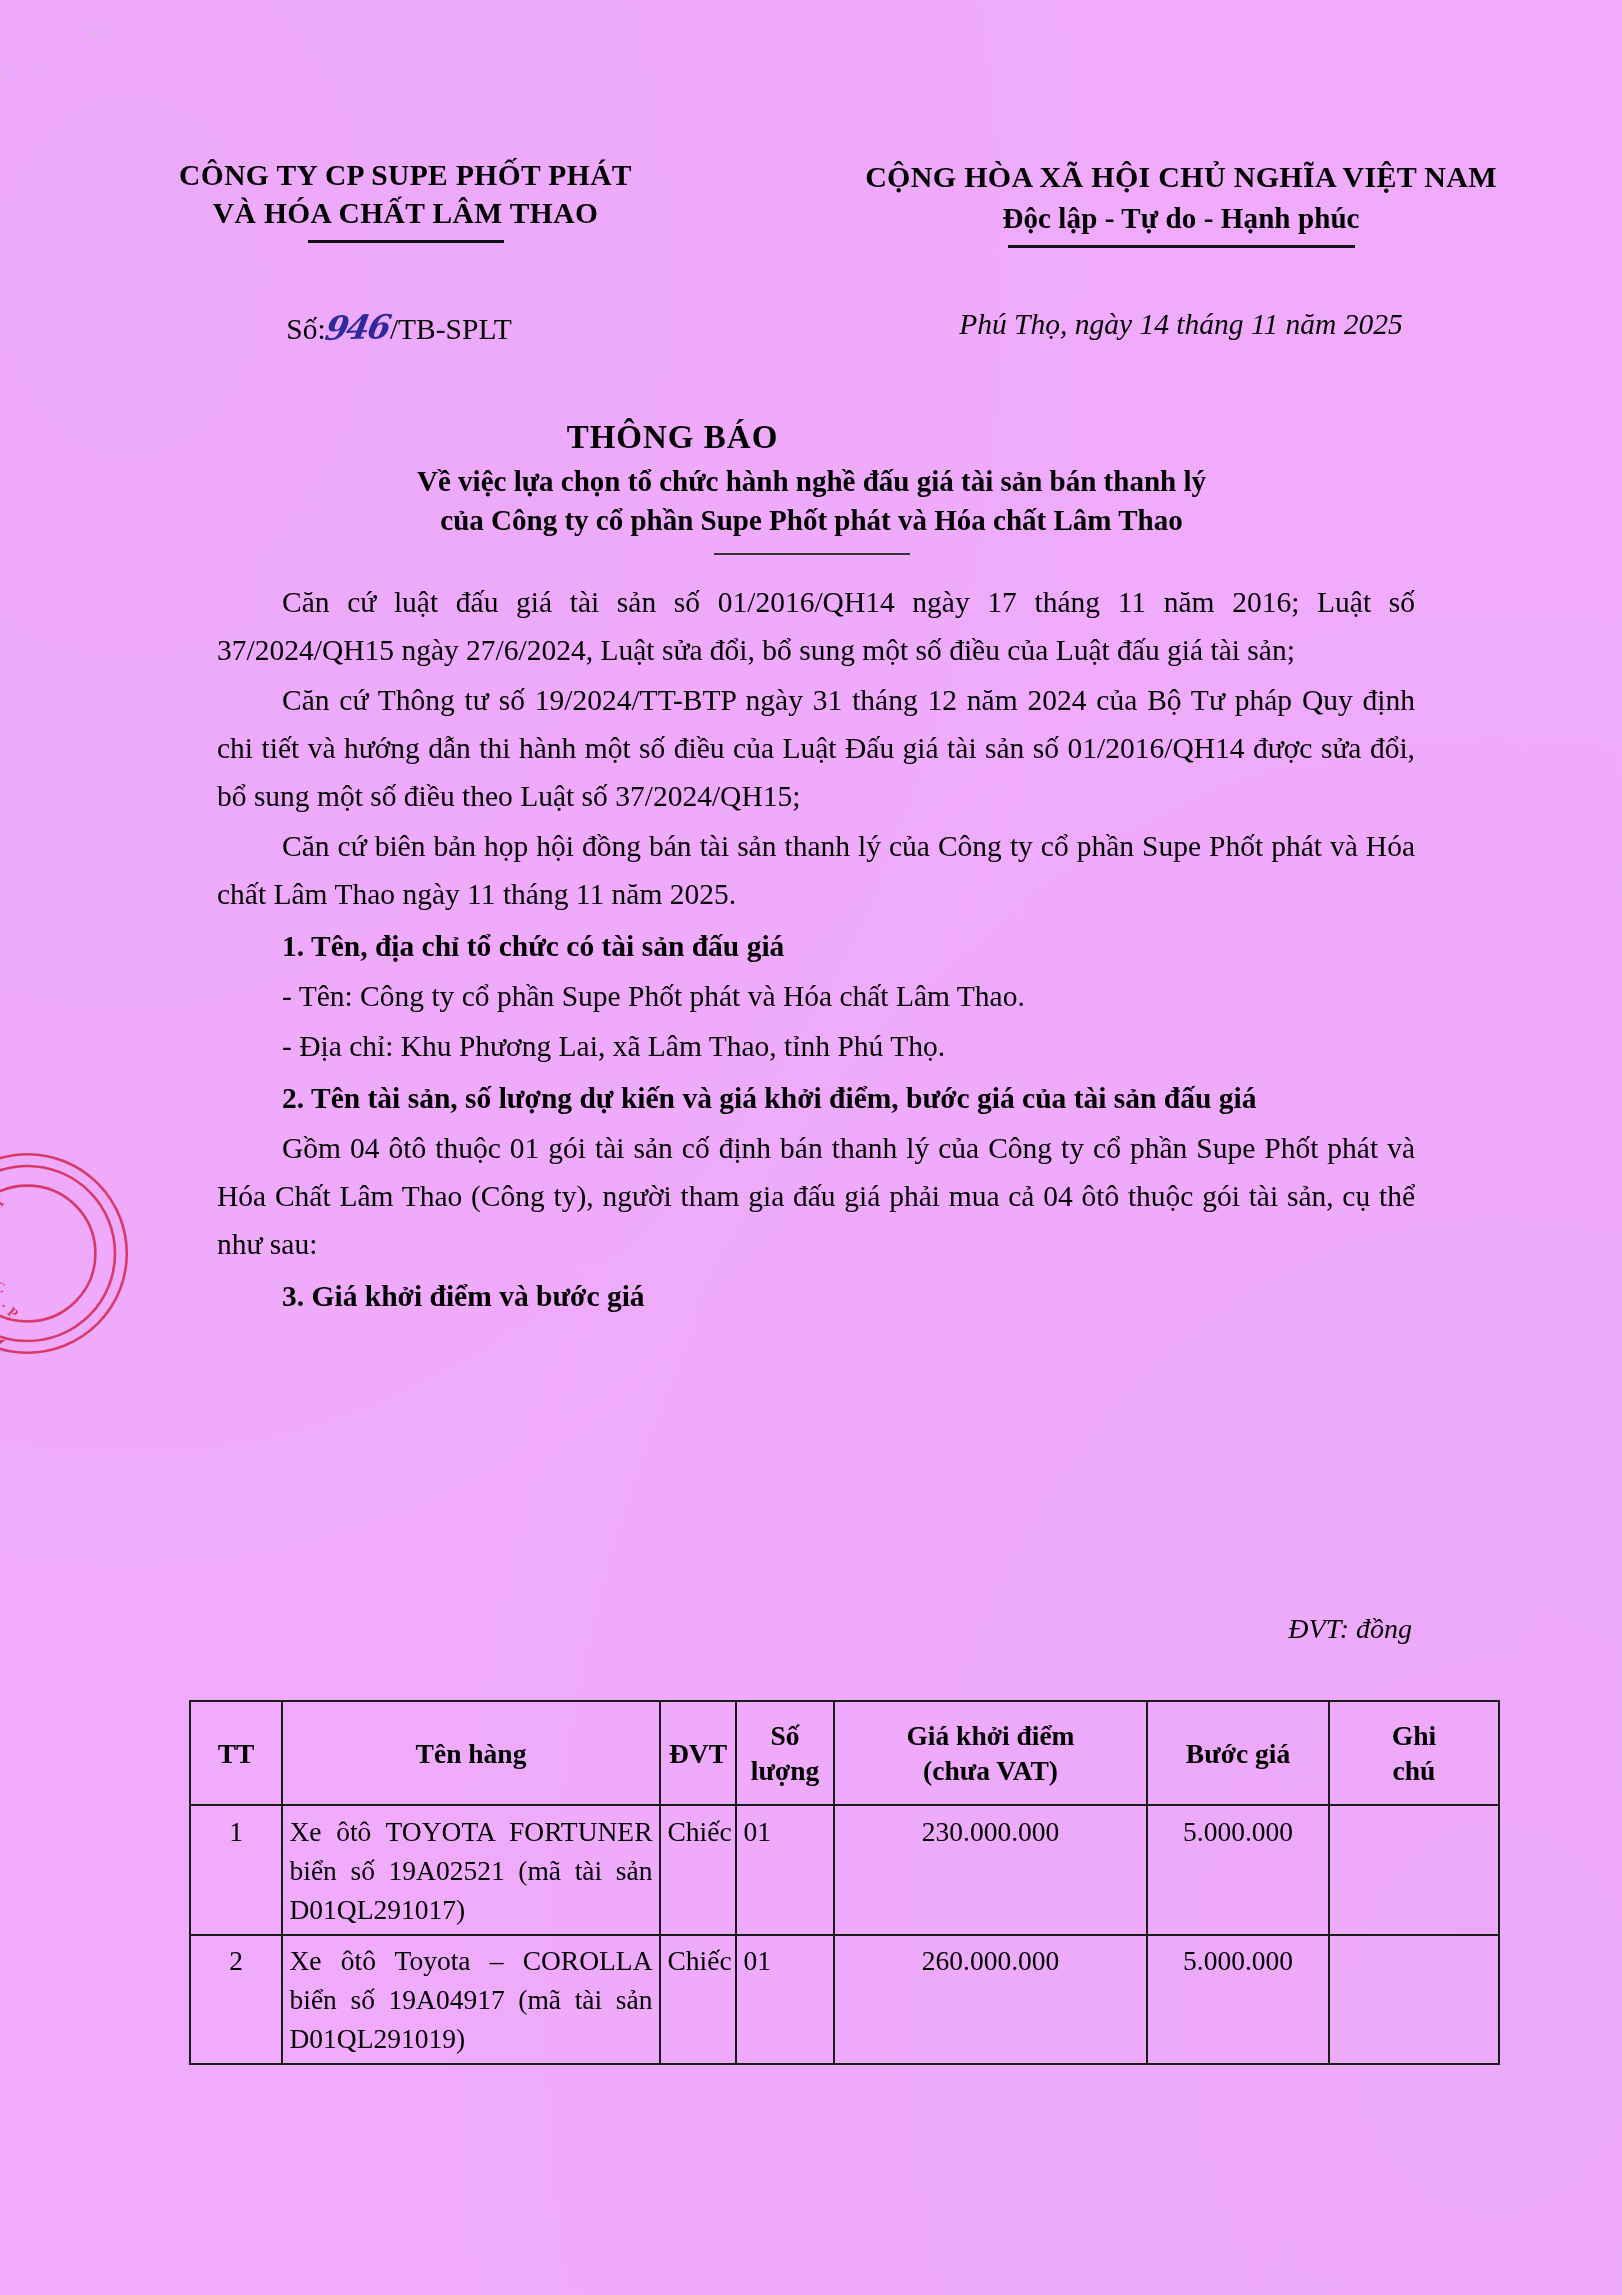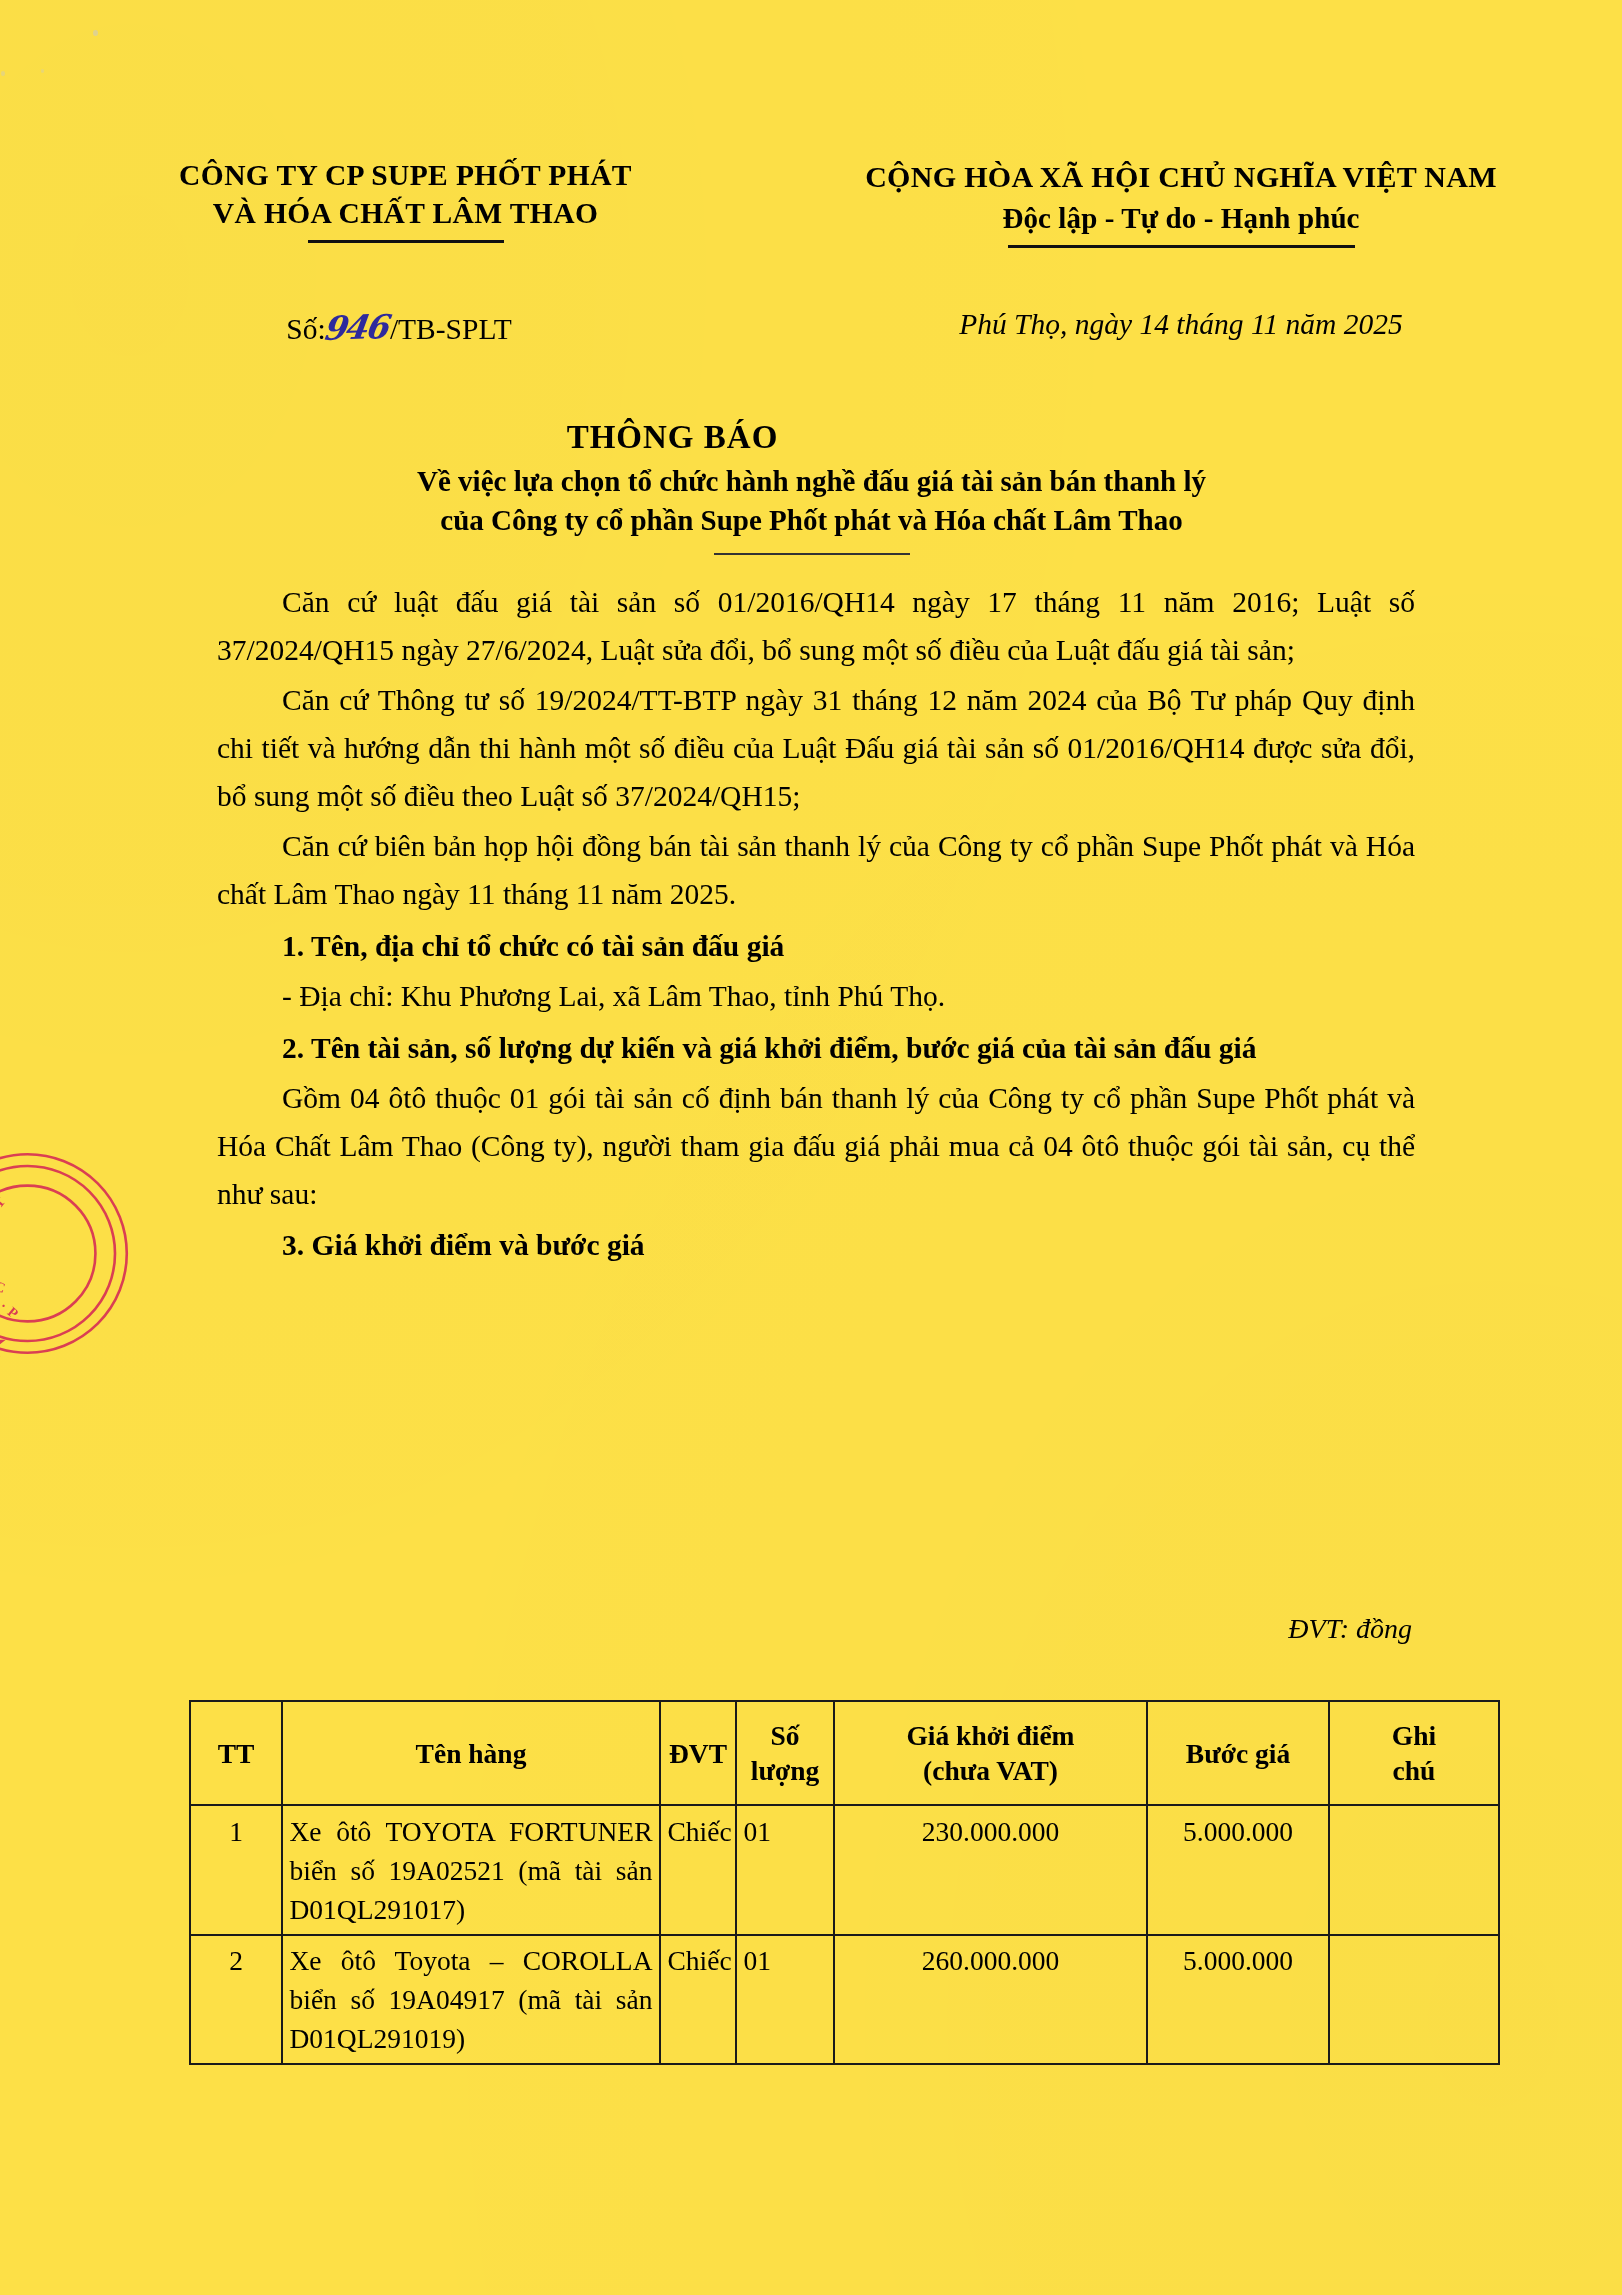--- a/index.html
+++ b/index.html
@@ -8,21 +8,21 @@
     background: #ffffff;
   }
   body {
     font-family: "Liberation Serif", "DejaVu Serif", serif;
     color: #000000;
   }
   #page {
     position: relative;
     width: 1623px;
     height: 2295px;
-    background: #fde047;
+    background: #f0abfc;
     overflow: hidden;
   }
 
   
   .scan-tint {
     position: absolute;
     inset: 0;
     background:
       radial-gradient(ellipse at 8% 12%, rgba(0,0,0,0.012), rgba(0,0,0,0) 55%),
       radial-gradient(ellipse at 92% 88%, rgba(0,0,0,0.010), rgba(0,0,0,0) 60%);
@@ -286,20 +286,21 @@
     <div>Về việc lựa chọn tổ chức hành nghề đấu giá tài sản bán thanh lý</div>
     <div>của Công ty cổ phần Supe Phốt phát và Hóa chất Lâm Thao</div>
   </div>
   <div class="title-rule"></div>
 
   <div class="body-area">
     <p class="para">Căn cứ luật đấu giá tài sản số 01/2016/QH14 ngày 17 tháng 11 năm 2016; Luật số 37/2024/QH15 ngày 27/6/2024, Luật sửa đổi, bổ sung một số điều của Luật đấu giá tài sản;</p>
     <p class="para">Căn cứ Thông tư số 19/2024/TT-BTP ngày 31 tháng 12 năm 2024 của Bộ Tư pháp Quy định chi tiết và hướng dẫn thi hành một số điều của Luật Đấu giá tài sản số 01/2016/QH14 được sửa đổi, bổ sung một số điều theo Luật số 37/2024/QH15;</p>
     <p class="para">Căn cứ biên bản họp hội đồng bán tài sản thanh lý của Công ty cổ phần Supe Phốt phát và Hóa chất Lâm Thao ngày 11 tháng 11 năm 2025.</p>
     <p class="sect">1. Tên, địa chỉ tổ chức có tài sản đấu giá</p>
+    <p class="bullet">- Tên: Công ty cổ phần Supe Phốt phát và Hóa chất Lâm Thao.</p>
     <p class="bullet">- Địa chỉ: Khu Phương Lai, xã Lâm Thao, tỉnh Phú Thọ.</p>
     <p class="sect">2. Tên tài sản, số lượng dự kiến và giá khởi điểm, bước giá của tài sản đấu giá</p>
     <p class="para">Gồm 04 ôtô thuộc 01 gói tài sản cố định bán thanh lý của Công ty cổ phần Supe Phốt phát và Hóa Chất Lâm Thao (Công ty), người tham gia đấu giá phải mua cả 04 ôtô thuộc gói tài sản, cụ thể như sau:</p>
     <p class="sect">3. Giá khởi điểm và bước giá</p>
   </div>
 
   <div class="dvt-note">ĐVT: đồng</div>
 
   <div class="tbl-wrap">
     <table class="price">

